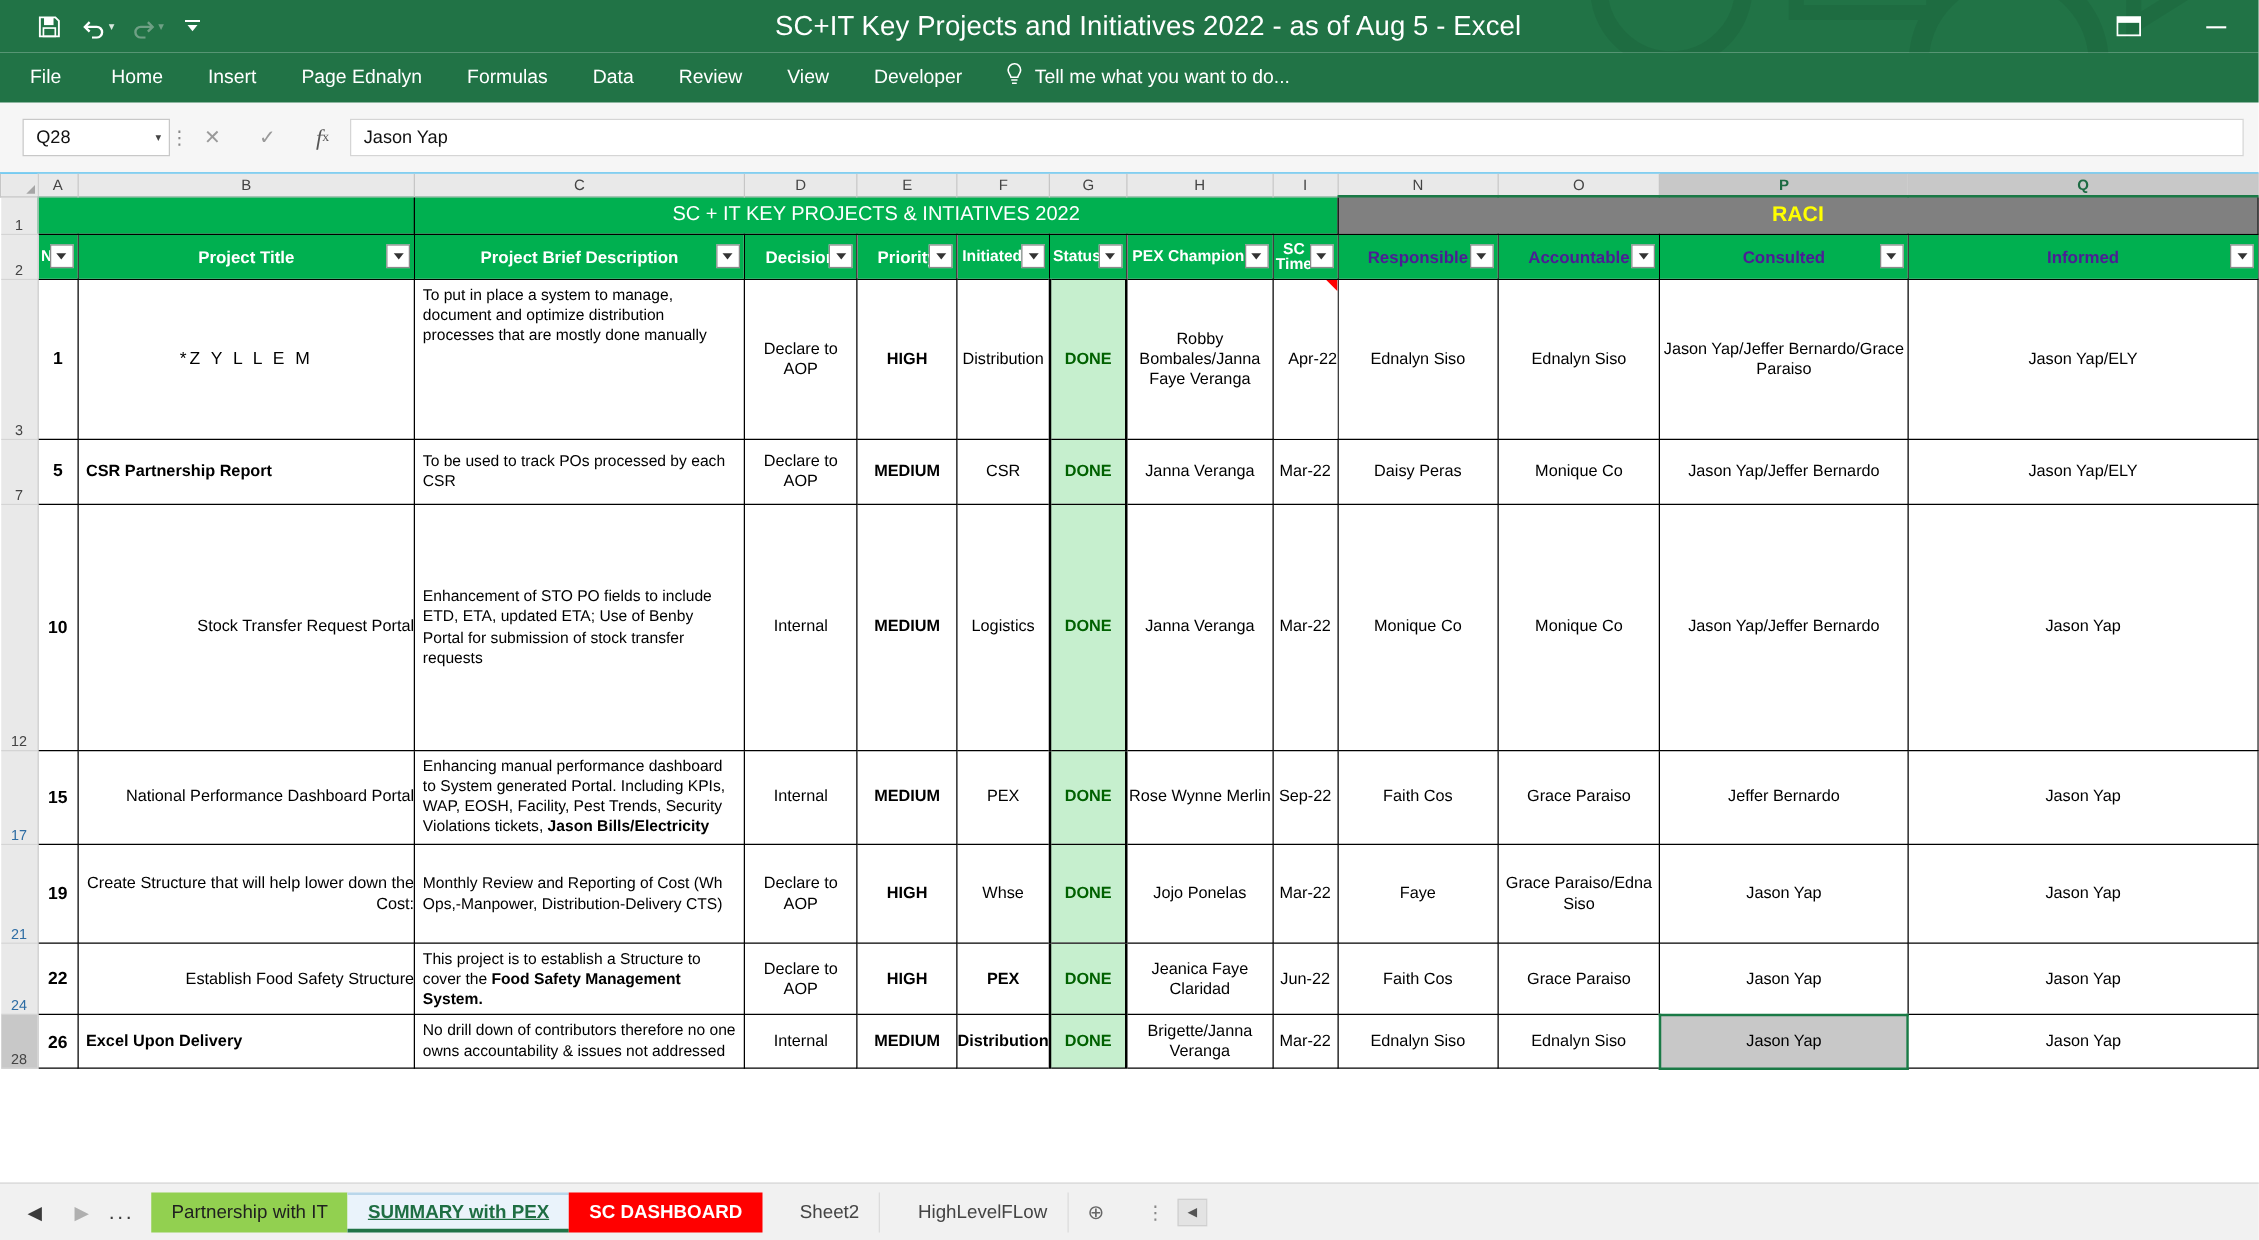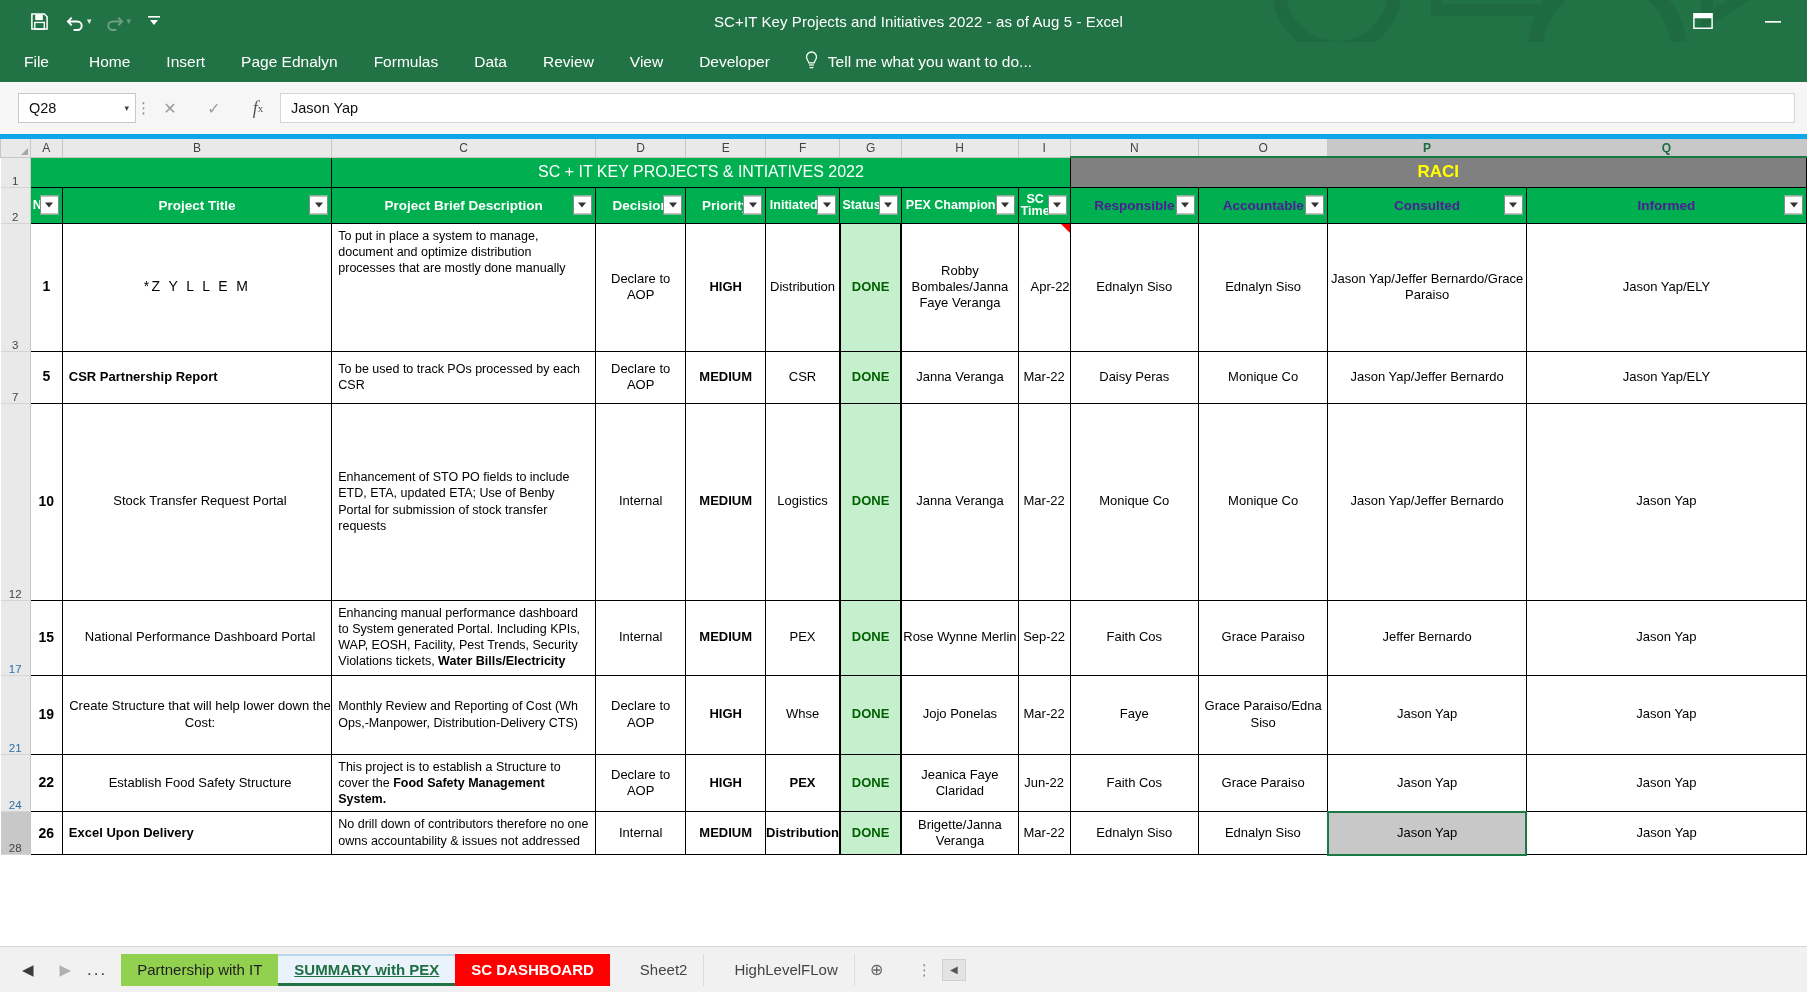--- a/index.html
+++ b/index.html
@@ -25,21 +25,21 @@
     width: 34px; height: 32px;
     display: flex; align-items: center; justify-content: center;
     color: #ffffff;
   }
   .qat-btn svg { display: block; }
   .qat-caret { font-size: 9px; color: #d9e8df; margin-left: -7px; margin-right: 4px; }
   .qat-caret.dim { color: #6fa085; }
   .app-title {
     position: absolute; left: 0; right: 0; top: 0; height: 42px;
     display: flex; align-items: center; justify-content: center;
-    color: #ffffff; font-size: 15px; letter-spacing: .1px;
+    color: #ffffff; font-size: 22px; letter-spacing: .1px;
     pointer-events: none;
     padding-left: 30px;
   }
   .win-controls { margin-left: auto; display: flex; align-items: center; z-index: 2; padding-right: 14px; gap: 30px; }
   .win-btn { color: #fff; display: flex; align-items: center; justify-content: center; width: 40px; height: 32px; }
 
   
   .ribbon {
     height: 40px;
     background: #217346;
@@ -60,21 +60,21 @@
   .rtab.file { padding-left: 10px; padding-right: 22px; }
   .tellme { display: flex; align-items: center; gap: 9px; margin-left: 16px; color: #ffffff; font-size: 15.5px; z-index:2; }
   .bulb { display: inline-block; }
 
   
   .formulabar {
     height: 57px;
     background: #f6f6f6;
     display: flex;
     align-items: center;
-    border-bottom: 5px solid #0ea5e9;
+    border-bottom: 1px solid #0ea5e9;
     padding: 14px 8px;
   }
   .namebox {
     width: 118px; height: 30px;
     background: #ffffff;
     border: 1px solid #c8c8c8;
     display: flex; align-items: center;
     padding: 0 6px 0 10px;
     font-size: 14.5px; color: #111;
     margin-left: 10px;
@@ -201,21 +201,21 @@
     font-size: 13px;
     color: #000;
     text-align: center;
     vertical-align: middle;
     padding: 2px 4px;
     background: #ffffff;
     overflow: hidden;
     line-height: 1.25;
   }
   .dc.num { font-weight: bold; font-size: 14px; text-align: center; }
-  .dc.left { text-align: center; padding-left: 6px; }
+  .dc.left { text-align: right; padding-left: 6px; }
   .dc.desc { text-align: left; font-size: 12.5px; vertical-align: top; padding: 4px 6px; line-height: 1.3; }
   .dc.bold { font-weight: bold; }
   .dc.title-b { font-weight: bold; text-align: left; padding-left: 6px; }
   .dc.status {
     background: #c6efce;
     color: #006100;
     font-weight: bold;
     font-size: 13px;
     border-left: 2px solid #000;
     border-right: 2px solid #000;
@@ -563,21 +563,21 @@
       <td class="dc">Monique Co</td>
       <td class="dc">Monique Co</td>
       <td class="dc">Jason Yap/Jeffer Bernardo</td>
       <td class="dc">Jason Yap</td>
     </tr>
 
     <tr style="height:75px">
       <td class="rowhdr blue">17</td>
       <td class="dc num">15</td>
       <td class="dc left">National Performance Dashboard Portal</td>
-      <td class="dc desc"><span>Enhancing manual performance dashboard to System generated Portal. Including KPIs, WAP, EOSH, Facility, Pest Trends, Security Violations tickets, </span><b>Water Bills/Electricity</b></td>
+      <td class="dc desc"><span>Enhancing manual performance dashboard to System generated Portal. Including KPIs, WAP, EOSH, Facility, Pest Trends, Security Violations tickets, </span><b>Jason Bills/Electricity</b></td>
       <td class="dc">Internal</td>
       <td class="dc bold">MEDIUM</td>
       <td class="dc">PEX</td>
       <td class="dc status">DONE</td>
       <td class="dc">Rose Wynne Merlin</td>
       <td class="dc">Sep-22</td>
       <td class="dc">Faith Cos</td>
       <td class="dc">Grace Paraiso</td>
       <td class="dc">Jeffer Bernardo</td>
       <td class="dc">Jason Yap</td>

